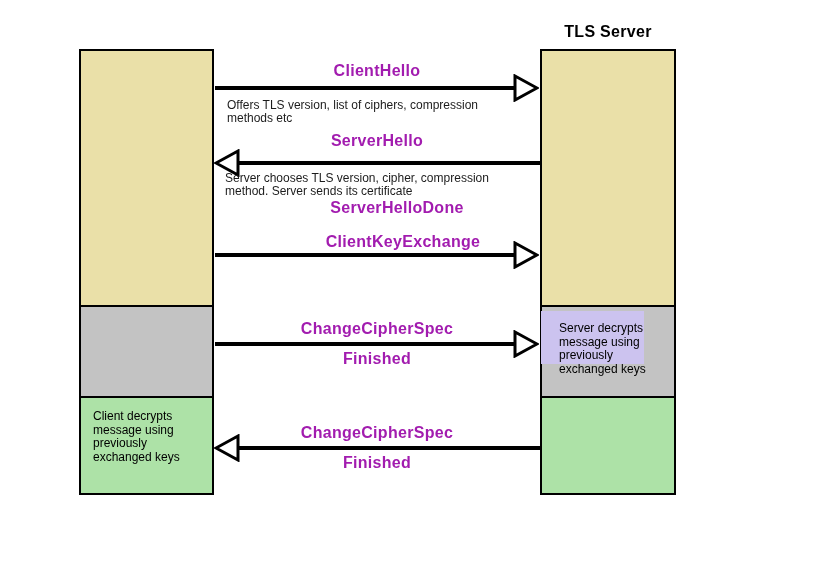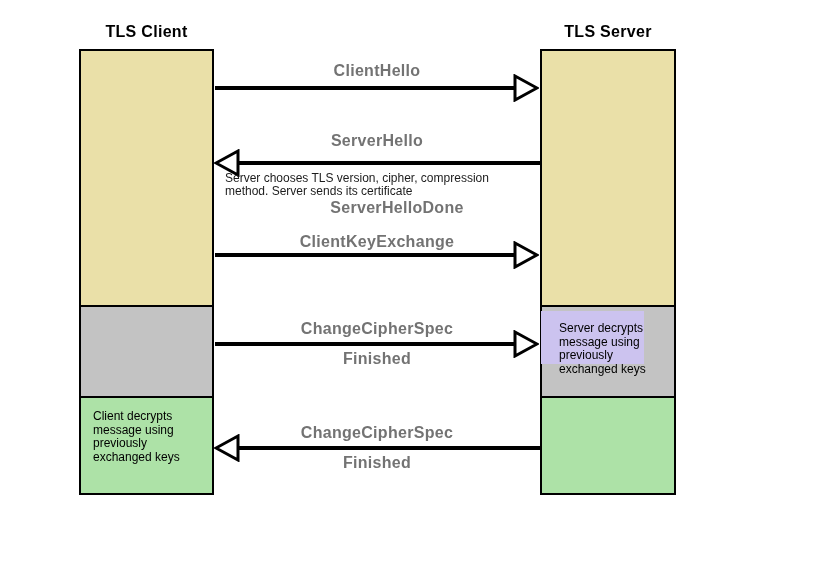--- a/index.html
+++ b/index.html
@@ -18,50 +18,49 @@
   .col.client{left:79px;width:135px;}
   .col.server{left:540px;width:136px;}
   .seg{box-sizing:border-box;width:100%;border:2px solid #000;}
   .seg + .seg{margin-top:-2px;}
   .seg.tan{height:258px;background:var(--phase_tan,#EAE0A8);}
   .seg.gray{height:93px;background:var(--phase_gray,#C3C3C3);}
   .seg.green{height:99px;background:var(--phase_green,#ADE2A7);}
 
   .msg-label{
     position:absolute;left:215px;width:324px;text-align:center;
-    font-weight:bold;font-size:16px;letter-spacing:.3px;color:#737373;height:18px;
+    font-weight:bold;font-size:16px;letter-spacing:.3px;color:#a21caf;height:18px;
   }
   .line{position:absolute;height:4px;background:var(--arrow_black,#000);}
   .line.right{left:215px;width:303px;}
   .line.left{left:237px;width:303px;}
   .head{position:absolute;width:26px;height:28px;}
   .head.right{left:513px;}
   .head.left{left:214px;}
 
   .desc{position:absolute;font-size:12px;line-height:13px;white-space:pre-line;color:#1c1c1c;}
 
   .note-bg{position:absolute;left:541px;top:311px;width:103px;height:53px;background:var(--note_lavender,#CCC3EF);}
   .note-text{position:absolute;font-size:12px;line-height:13.5px;white-space:pre-line;color:#000000;}
   .note-text.server{left:559px;top:322px;}
   .note-text.client{left:93px;top:410px;}
 
   
   .m0-label{top:62px;}  .m0-line{top:86px;}  .m0-head{top:74px;}  .m0-desc{left:227px;top:99px;}
   .m1-label{top:132px;} .m1-line{top:161px;} .m1-head{top:149px;} .m1-desc{left:225px;top:172px;}
   .m2-label{top:199px;padding-left:20px;}
-  .m3-label{top:233px;} .m3-line{top:253px;} .m3-head{top:241px;} .m3-desc{left:227px;top:265px;}
+  .m3-label{top:233px;padding-left:26px;} .m3-line{top:253px;} .m3-head{top:241px;} .m3-desc{left:227px;top:265px;}
   .m4-label{top:320px;} .m4-line{top:342px;} .m4-head{top:330px;} .m4-sub{top:350px;}
   .m5-label{top:424px;} .m5-line{top:446px;} .m5-head{top:434px;} .m5-sub{top:454px;}
 </style>
 </head>
 <body>
 
 <div class="canvas">
 
-  <div class="actor-label client">TLS Client</div>
   <div class="actor-label server">TLS Server</div>
 
   <div class="col client">
     <div class="seg tan"></div>
     <div class="seg gray"></div>
     <div class="seg green"></div>
   </div>
 
   <div class="col server">
     <div class="seg tan"></div>
@@ -78,20 +77,22 @@
   <div class="note-text client">Client decrypts
 message using
 previously
 exchanged keys</div>
 
   <div class="msg-label m0-label">ClientHello</div>
   <div class="line right m0-line"></div>
   <svg class="head right m0-head" viewBox="0 0 26 28">
     <polygon points="2,2 24,14 2,26" fill="#fff" stroke="#000" stroke-width="3"></polygon>
   </svg>
+  <div class="desc m0-desc">Offers TLS version, list of ciphers, compression
+methods etc</div>
 
   <div class="msg-label m1-label">ServerHello</div>
   <div class="line left m1-line"></div>
   <svg class="head left m1-head" viewBox="0 0 26 28">
     <polygon points="24,2 2,14 24,26" fill="#fff" stroke="#000" stroke-width="3"></polygon>
   </svg>
   <div class="desc m1-desc">Server chooses TLS version, cipher, compression
 method. Server sends its certificate</div>
 
   <div class="msg-label m2-label">ServerHelloDone</div>

